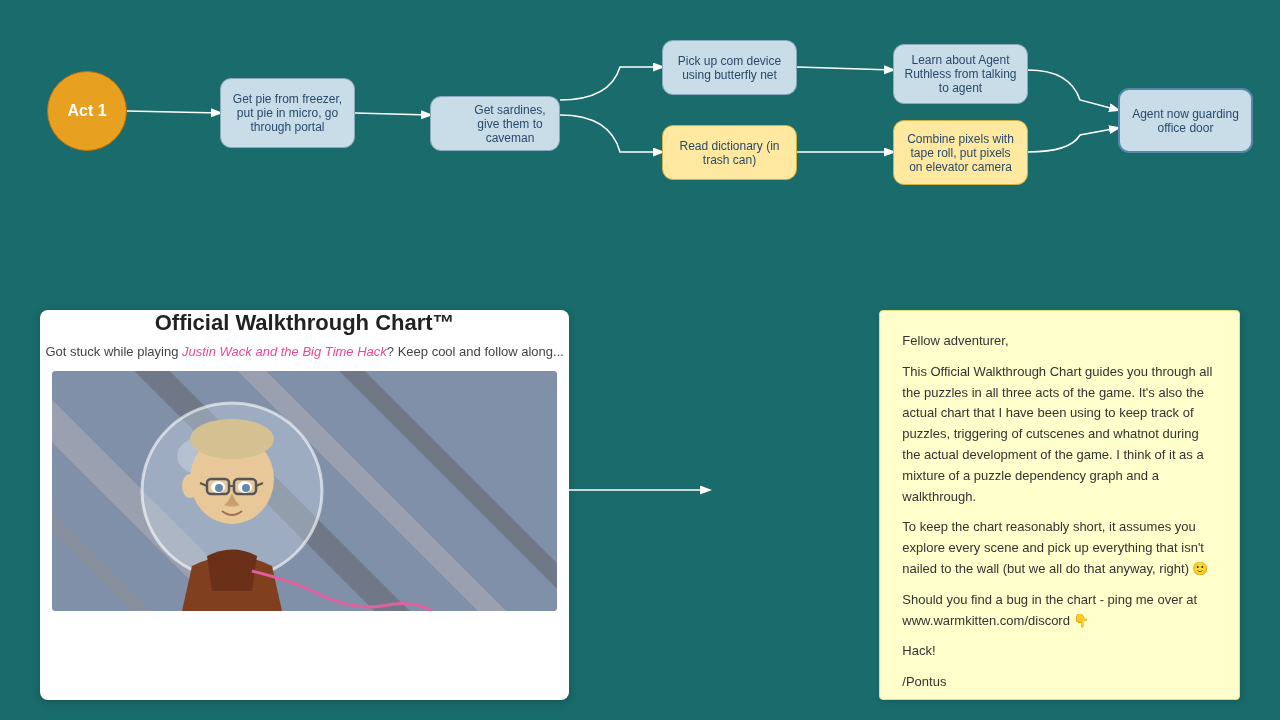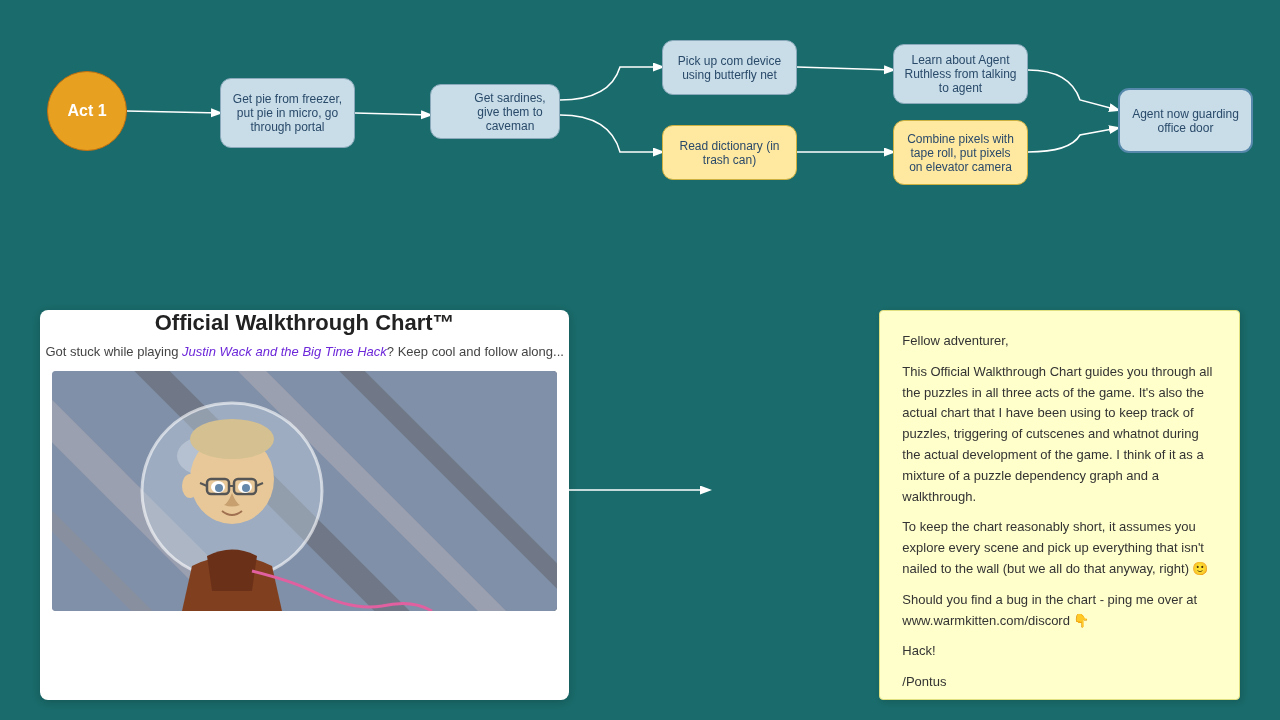--- a/index.html
+++ b/index.html
@@ -93,21 +93,21 @@
     }
 
     #walkthrough-subtitle {
       font-size: 13px;
       color: #444;
       margin-bottom: 12px;
       text-align: center;
     }
 
     #walkthrough-subtitle .italic-blue {
-      color: #6d28d9;
+      color: #ec4899;
       font-style: italic;
     }
 
     #walkthrough-image-area {
       width: 505px;
       height: 240px;
       background: linear-gradient(135deg, #b0b8c8 0%, #8090a8 40%, #606878 70%, #484f58 100%);
       border-radius: 4px;
       overflow: hidden;
       position: relative;
@@ -170,21 +170,21 @@
   </svg>
 
   <div class="flow-node circle" style="left:47px; top:71px; width:80px; height:80px;">
     <span>Act 1</span>
   </div>
 
   <div class="flow-node" style="left:220px; top:78px; width:135px; height:70px;">
     <span>Get pie from freezer, put pie in micro, go through portal</span>
   </div>
 
-  <div class="flow-node" style="left:430px; top:84px; width:130px; height:55px;padding-left:40px;">
+  <div class="flow-node" style="left:430px; top:96px; width:130px; height:55px;padding-left:40px;">
     <span>Get sardines, give them to caveman</span>
   </div>
 
   <div class="flow-node" style="left:662px; top:40px; width:135px; height:55px;">
     <span>Pick up com device using butterfly net</span>
   </div>
 
   <div class="flow-node" style="left:662px; top:125px; width:135px; height:55px; background:#ffe8a0; border-color:#ccb040;">
     <span>Read dictionary (in trash can)</span>
   </div>

